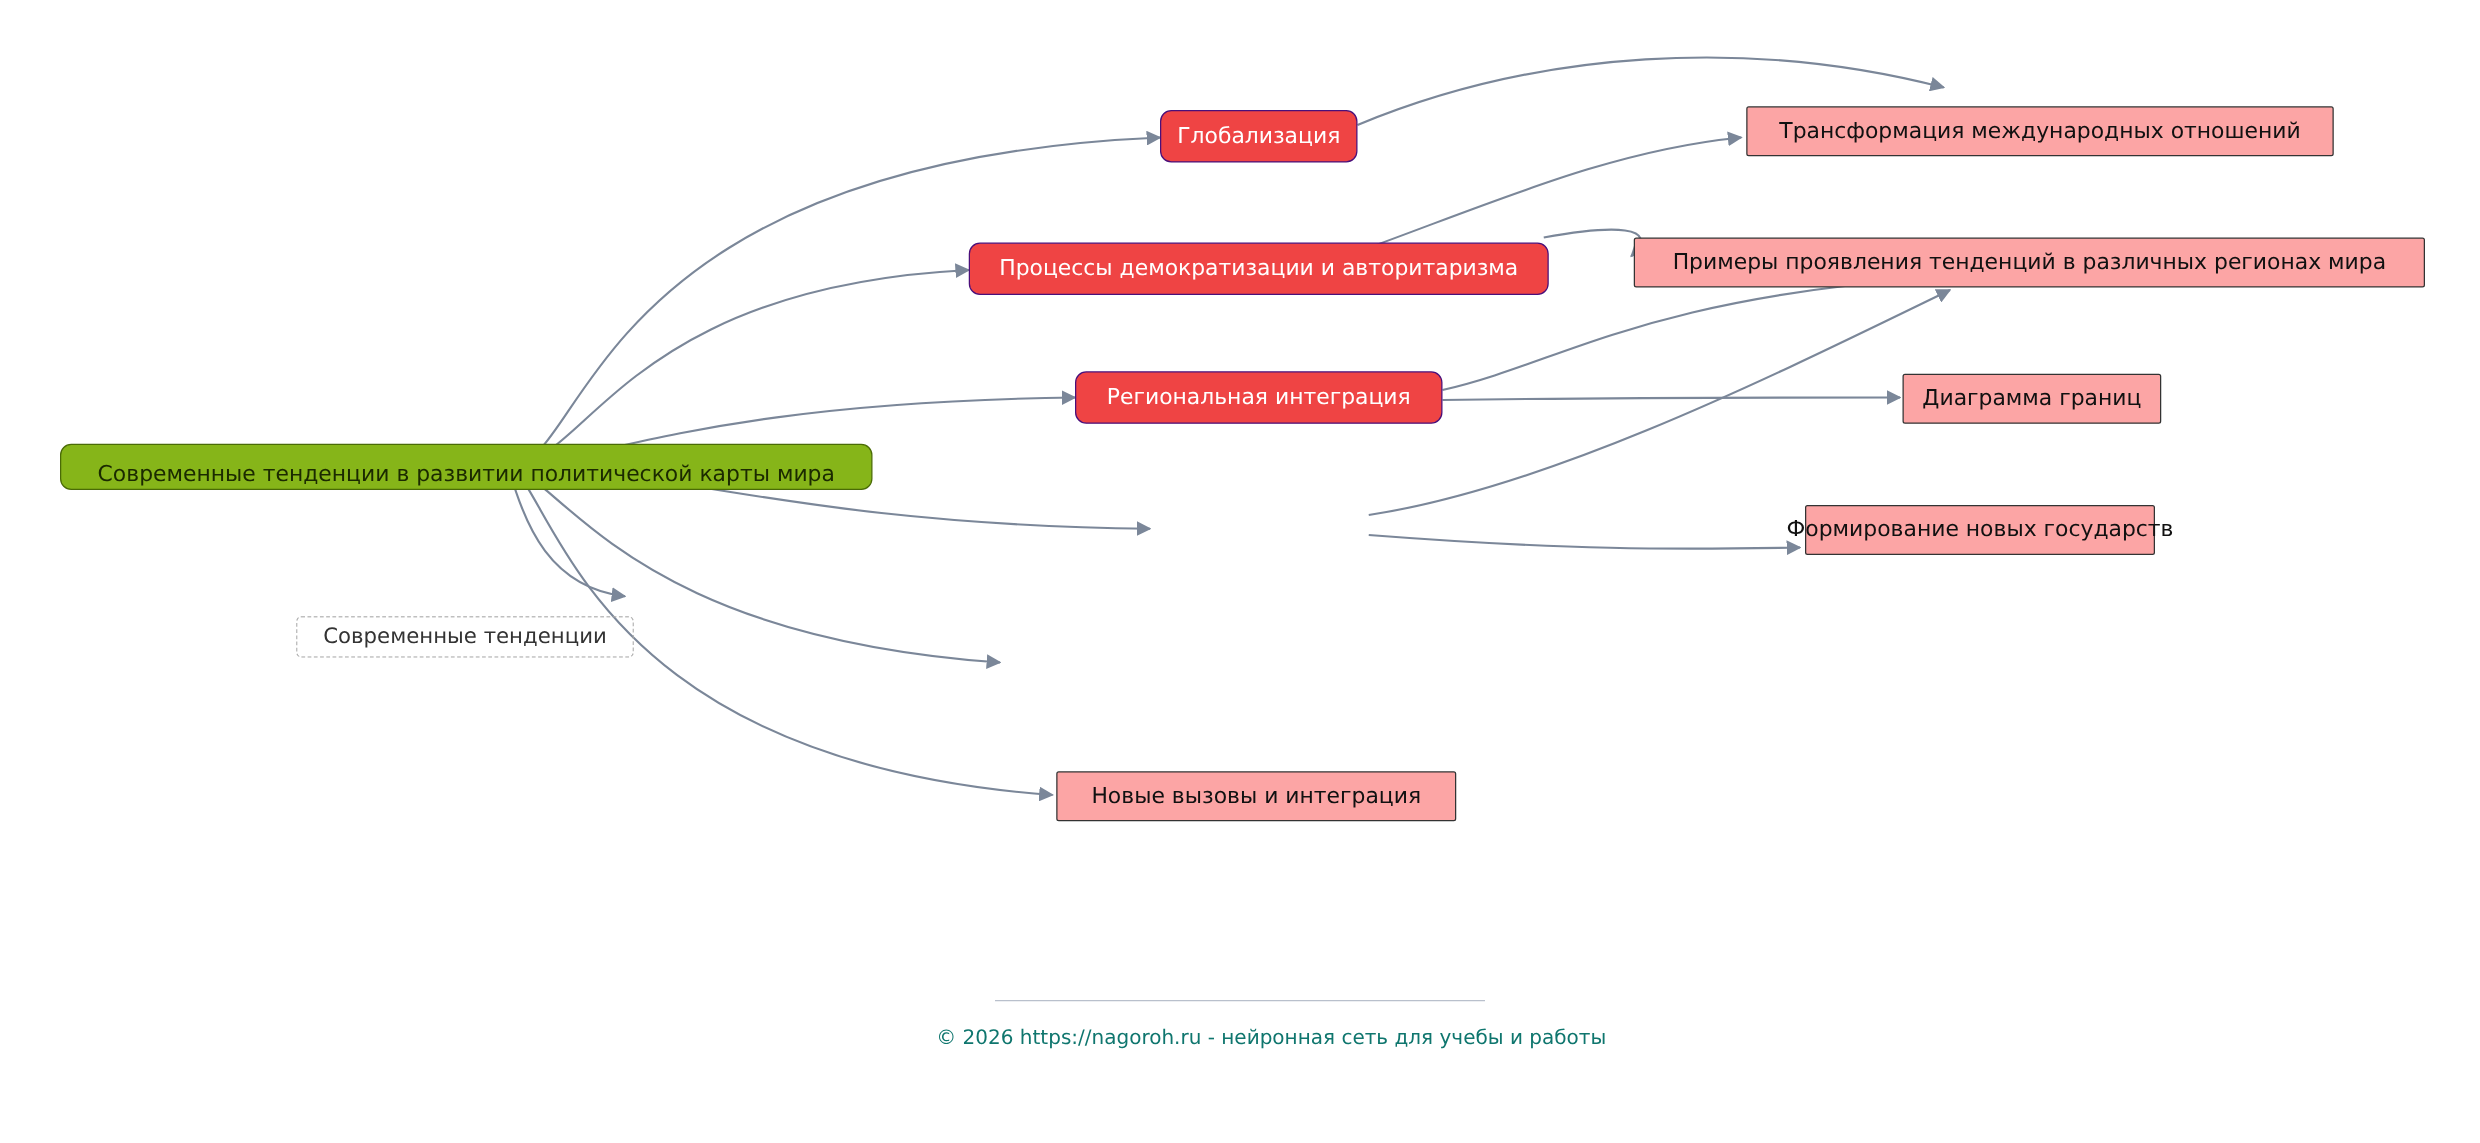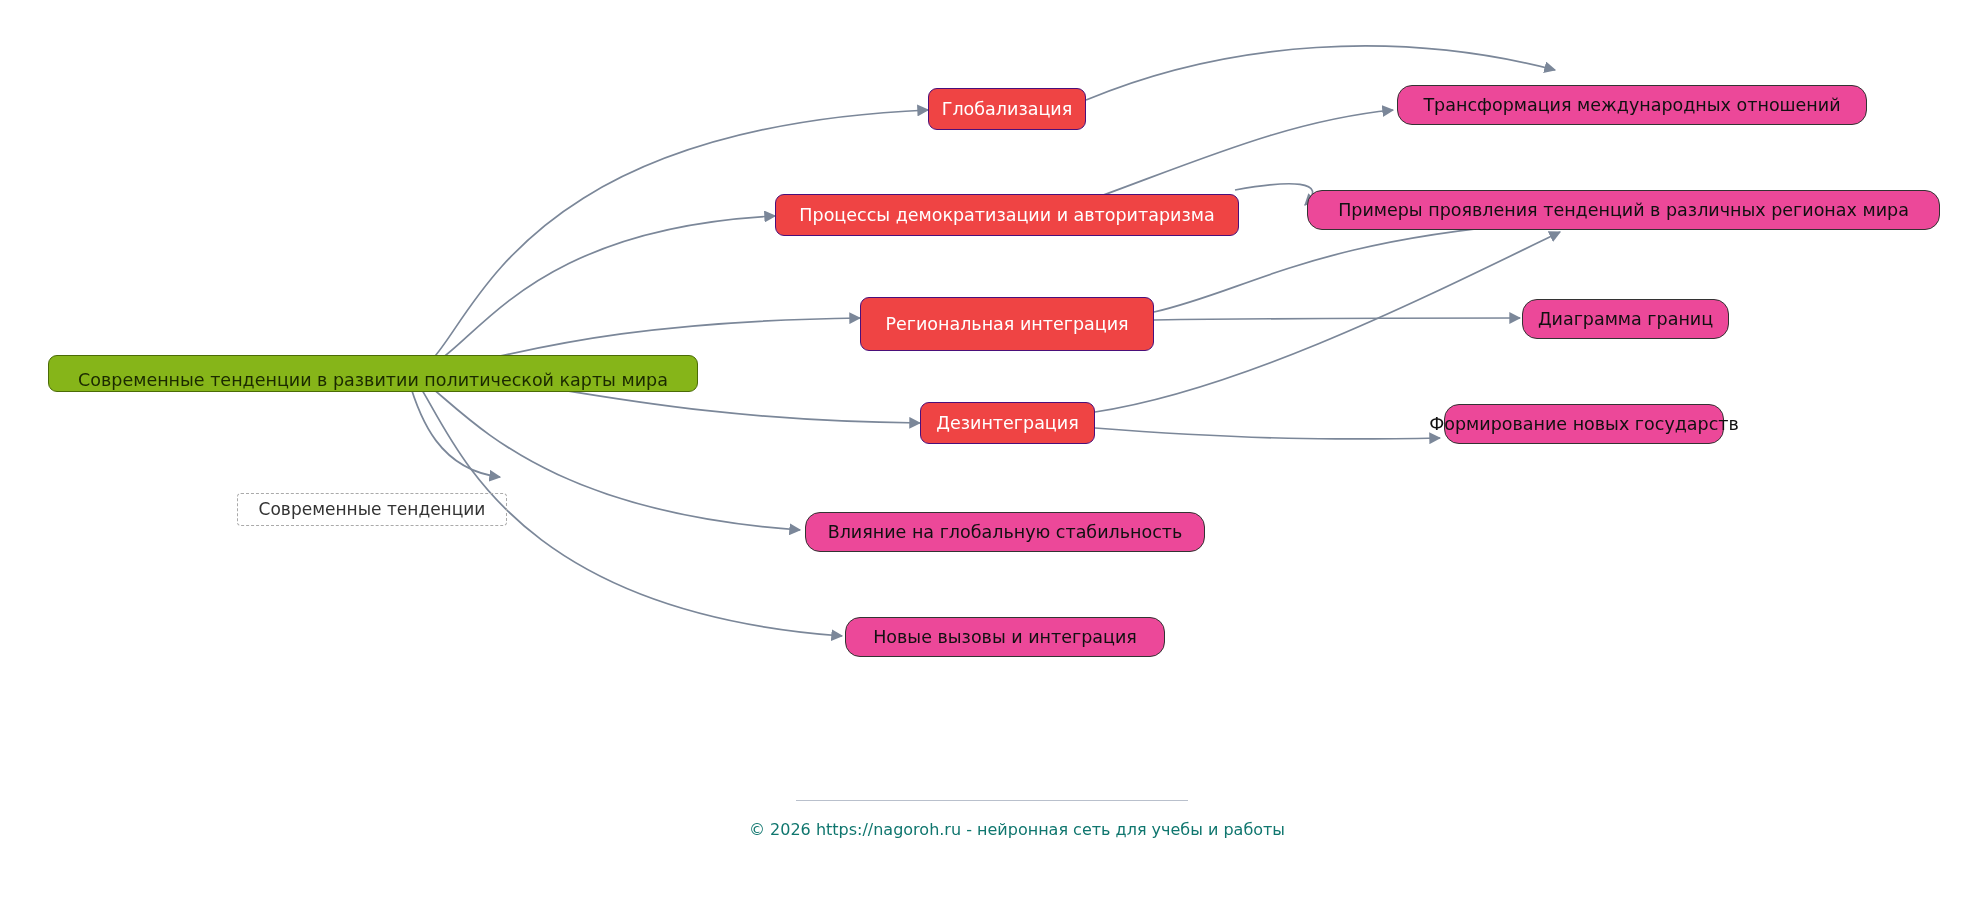--- a/index.html
+++ b/index.html
@@ -49,24 +49,24 @@
     font-size: 17.5px;
     align-items: flex-end;
   }
   .node.branch {
     background: #ef4444;
     border-color: #4a0f7a;
     color: #ffffff;
     font-weight: 400;
   }
   .node.leaf {
-    background: #ec4899;
+    background: #fca5a5;
     border-color: #333333;
     color: #111111;
-    border-radius: 15px;
+    border-radius: 2px;
   }
   .node.ghost {
     background: transparent;
     border: 1.3px dashed #aaaaaa;
     color: #333333;
     border-radius: 4px;
   }
   .caption {
     position: absolute;
     left: 0;
@@ -134,47 +134,41 @@
   </div>
 
   <div class="node branch" style="left:928px; top:88px; width:158px; height:42px;">
     <span>Глобализация</span>
   </div>
 
   <div class="node branch" style="left:775px; top:194px; width:464px; height:42px;">
     <span>Процессы демократизации и авторитаризма</span>
   </div>
 
-  <div class="node branch" style="left:860px; top:297px; width:294px; height:54px;">
+  <div class="node branch" style="left:860px; top:297px; width:294px; height:42px;">
     <span>Региональная интеграция</span>
   </div>
 
-  <div class="node branch" style="left:920px; top:402px; width:175px; height:42px;">
-    <span>Дезинтеграция</span>
-  </div>
 
   <div class="node leaf" style="left:1397px; top:85px; width:470px; height:40px;">
     <span>Трансформация международных отношений</span>
   </div>
 
   <div class="node leaf" style="left:1307px; top:190px; width:633px; height:40px;">
     <span>Примеры проявления тенденций в различных регионах мира</span>
   </div>
 
   <div class="node leaf" style="left:1522px; top:299px; width:207px; height:40px;">
     <span>Диаграмма границ</span>
   </div>
 
   <div class="node leaf" style="left:1444px; top:404px; width:280px; height:40px;">
     <span>Формирование новых государств</span>
   </div>
 
-  <div class="node leaf" style="left:805px; top:512px; width:400px; height:40px;">
-    <span>Влияние на глобальную стабильность</span>
-  </div>
 
   <div class="node leaf" style="left:845px; top:617px; width:320px; height:40px;">
     <span>Новые вызовы и интеграция</span>
   </div>
 
 
   <div class="caption-rule" style="left:796px; top:800px; width:392px;"></div>
 
   <div class="footer" style="top:820px;">
     <span>© 2026 https://nagoroh.ru - нейронная сеть для учебы и работы</span>

